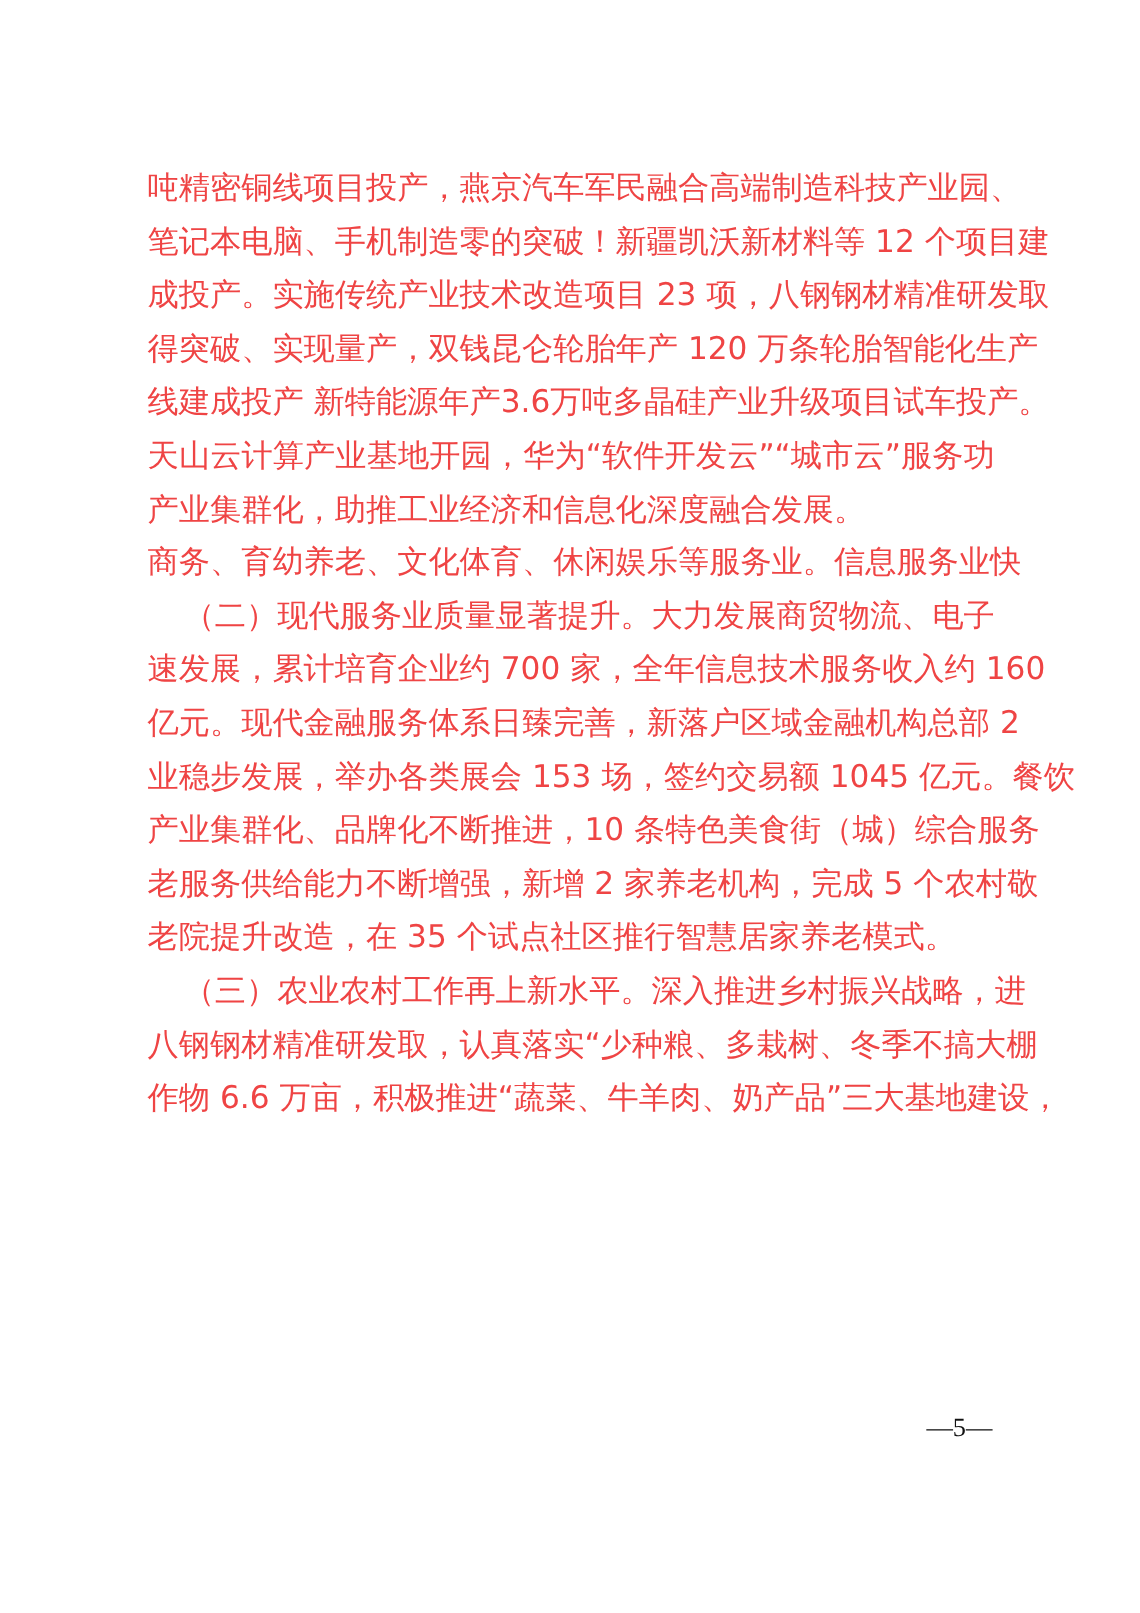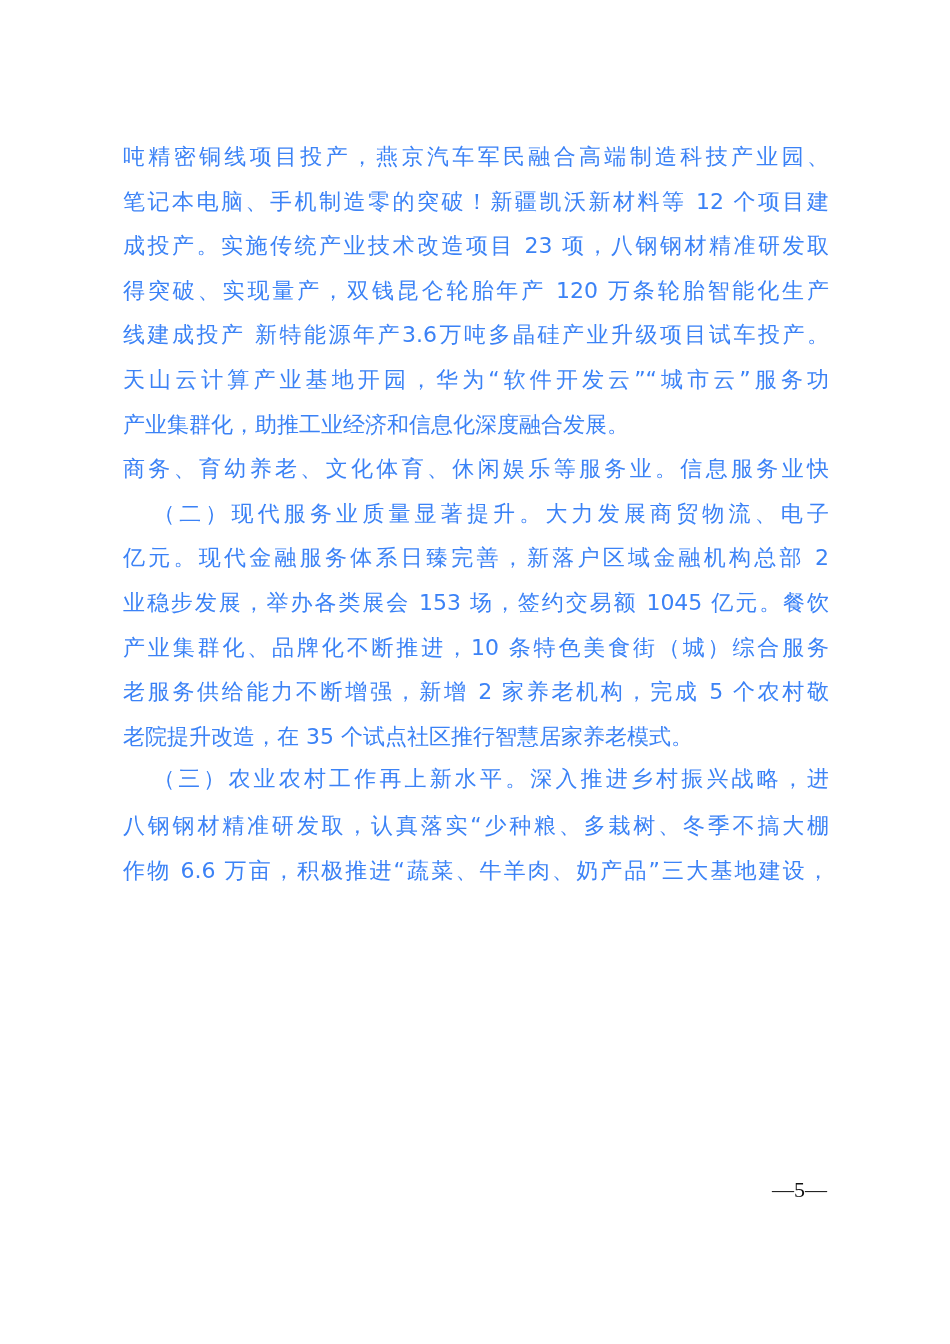--- a/index.html
+++ b/index.html
@@ -3,21 +3,21 @@
 <meta charset="utf-8">
 <style>
   html, body { margin: 0; padding: 0; background: #ffffff; }
   body { width: 950px; height: 1344px; position: relative; overflow: hidden; }
   .page {
     position: absolute; left: 0; top: 0; width: 950px; height: 1344px; background: #fff;
   }
   .body-text {
     position: absolute; left: 123px; top: 135px; width: 706px;
     font-family: "DejaVu Sans", "Liberation Sans", sans-serif;
-    font-size: 22px; color: #3b82f6; line-height: 44.6px;
+    font-size: 26px; color: #ef4444; line-height: 44.6px;
   }
   .line {
     display: block; white-space: nowrap; height: 44.6px;
     text-align: justify; text-align-last: justify;
   }
   .line.last { text-align-last: left; }
   .page-num {
     position: absolute; left: 772px; top: 1177px;
     font-family: "Liberation Serif", "DejaVu Serif", serif;
     font-size: 22px; color: #111; letter-spacing: 0px;
@@ -32,25 +32,26 @@
     <span class="line">吨精密铜线项目投产，燕京汽车军民融合高端制造科技产业园、</span>
     <span class="line">笔记本电脑、手机制造零的突破！新疆凯沃新材料等 12 个项目建</span>
     <span class="line">成投产。实施传统产业技术改造项目 23 项，八钢钢材精准研发取</span>
     <span class="line">得突破、实现量产，双钱昆仑轮胎年产 120 万条轮胎智能化生产</span>
     <span class="line">线建成投产 新特能源年产3.6万吨多晶硅产业升级项目试车投产。</span>
     <span class="line">天山云计算产业基地开园，华为“软件开发云”“城市云”服务功</span>
     <span class="line last">产业集群化，助推工业经济和信息化深度融合发展。</span>
 
     <span class="line">商务、育幼养老、文化体育、休闲娱乐等服务业。信息服务业快</span>
     <span class="line" style="padding-left:30px;width:676px;">（二）现代服务业质量显著提升。大力发展商贸物流、电子</span>
+    <span class="line">速发展，累计培育企业约 700 家，全年信息技术服务收入约 160</span>
     <span class="line">亿元。现代金融服务体系日臻完善，新落户区域金融机构总部 2</span>
     <span class="line">业稳步发展，举办各类展会 153 场，签约交易额 1045 亿元。餐饮</span>
     <span class="line">产业集群化、品牌化不断推进，10 条特色美食街（城）综合服务</span>
     <span class="line">老服务供给能力不断增强，新增 2 家养老机构，完成 5 个农村敬</span>
     <span class="line last">老院提升改造，在 35 个试点社区推行智慧居家养老模式。</span>
 
-    <span class="line" style="padding-left:30px;width:676px;font-family:Liberation Mono, monospace;">（三）农业农村工作再上新水平。深入推进乡村振兴战略，进</span>
+    <span class="line" style="padding-left:30px;width:676px;">（三）农业农村工作再上新水平。深入推进乡村振兴战略，进</span>
     <span class="line">八钢钢材精准研发取，认真落实“少种粮、多栽树、冬季不搞大棚</span>
     <span class="line">作物 6.6 万亩，积极推进“蔬菜、牛羊肉、奶产品”三大基地建设，</span>
   </div>
 
   <div class="page-num">—5—</div>
 </div>
 
 </body></html>

